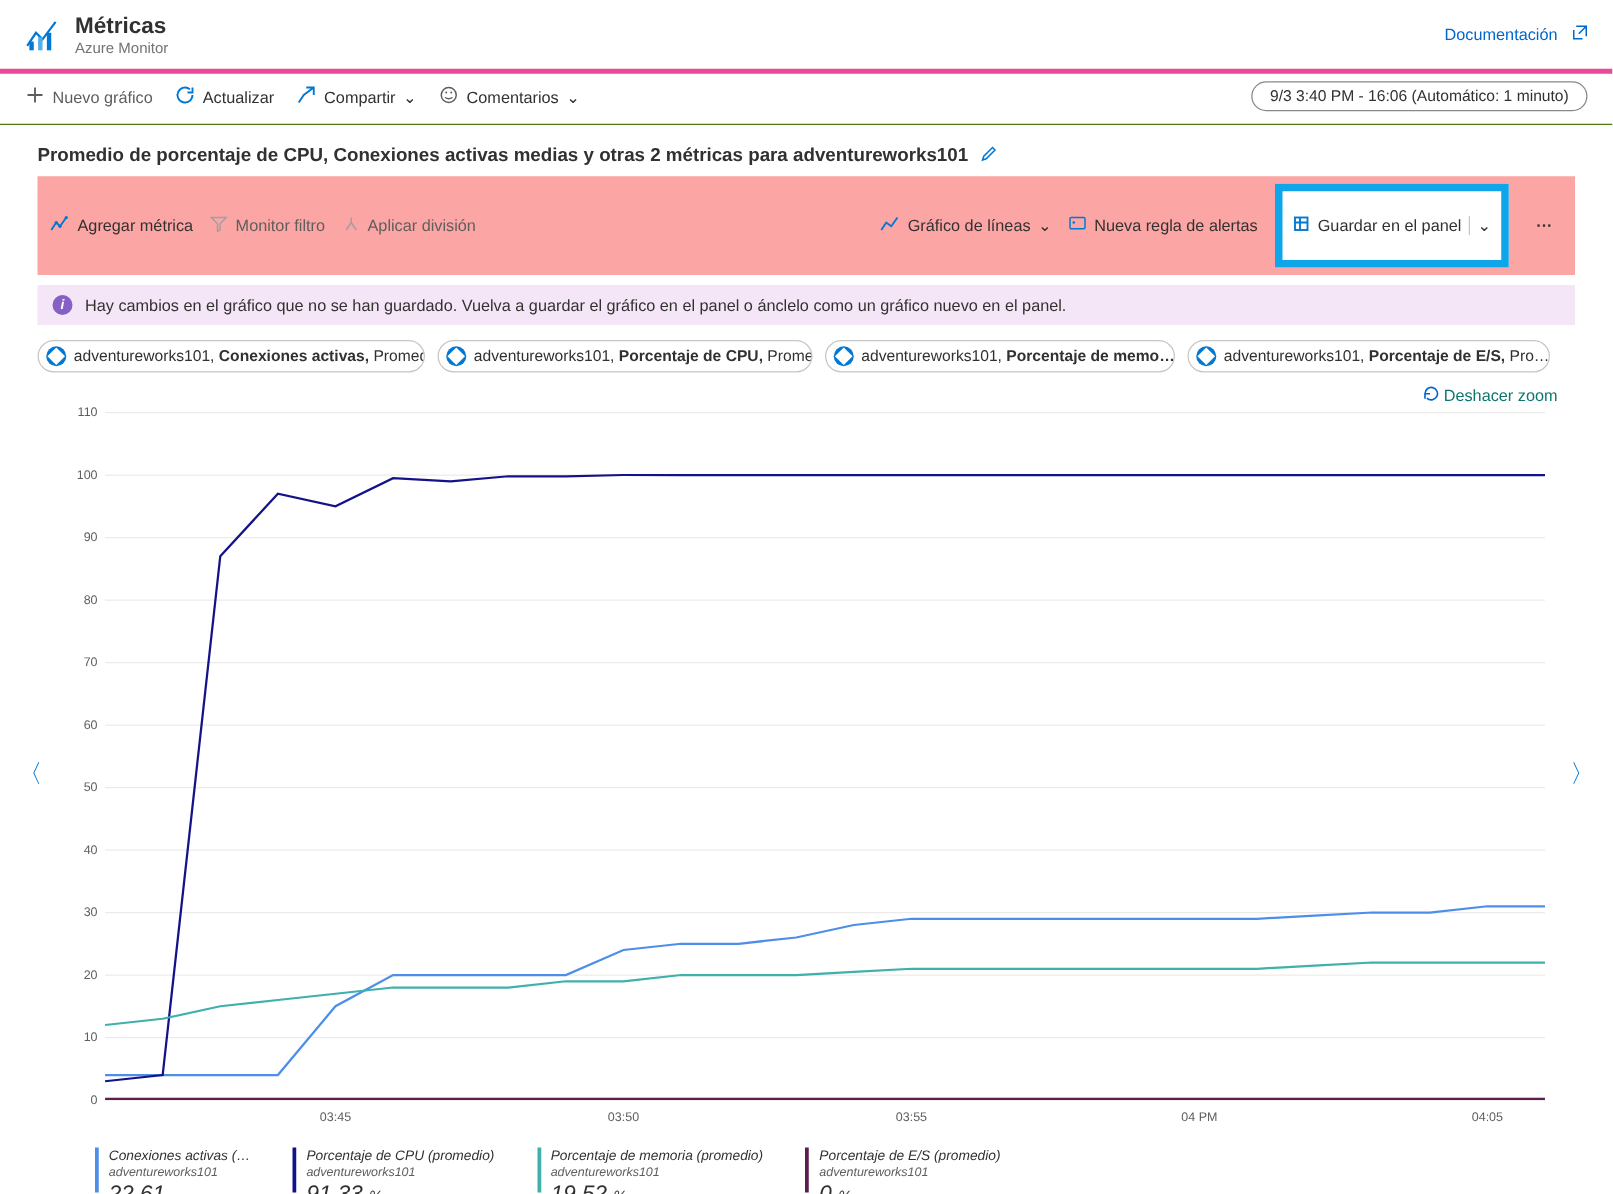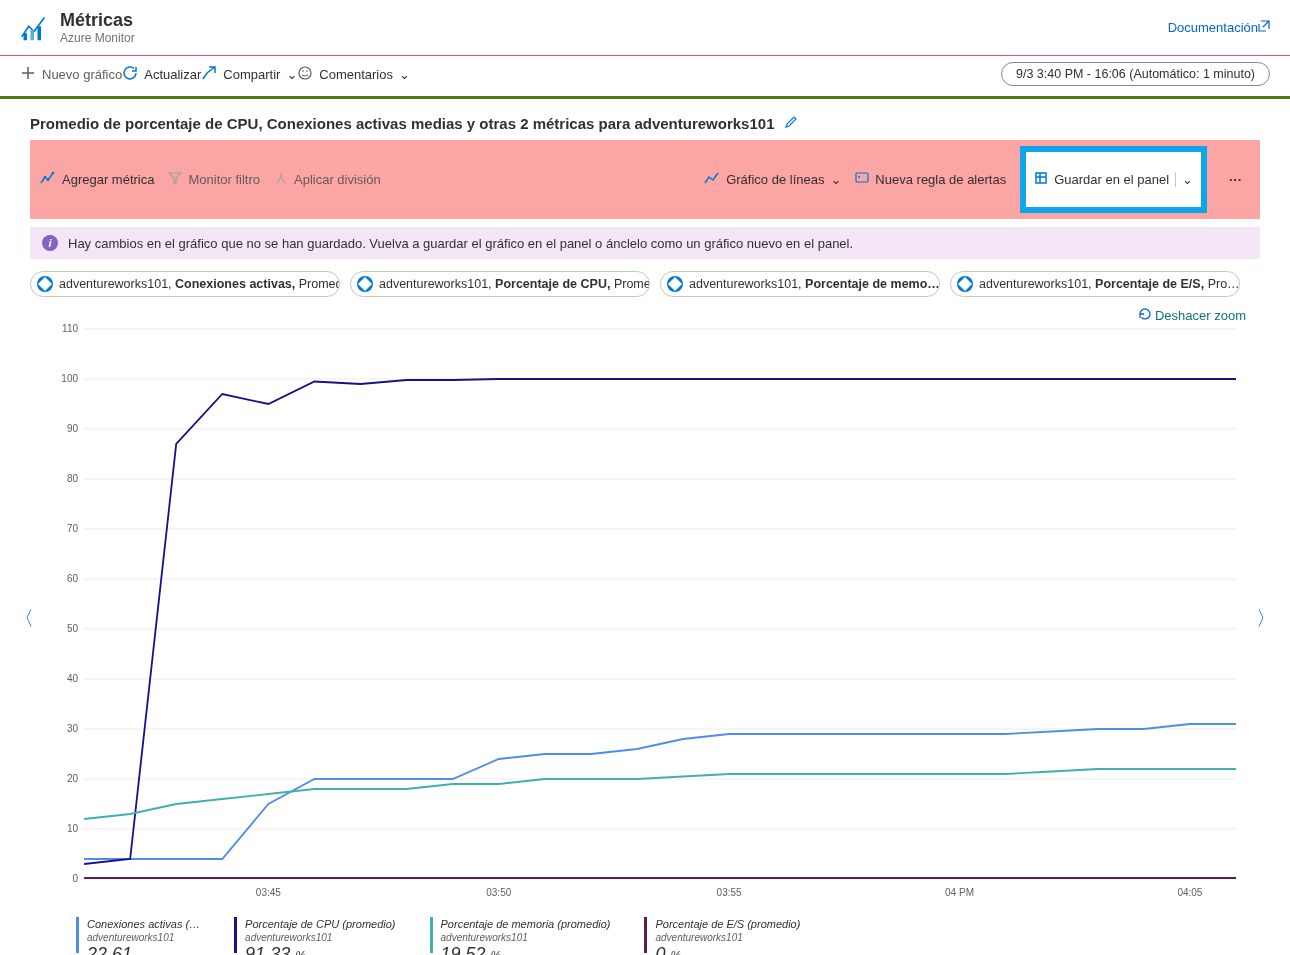--- a/index.html
+++ b/index.html
@@ -1,27 +1,27 @@
 <!DOCTYPE html>
 <html><head>
 <meta charset="utf-8">
 <style>
 * { box-sizing: border-box; margin: 0; padding: 0; font-family: "Segoe UI", -apple-system, sans-serif; }
 body { background: #fff; color: #323130; font-size: 13px; width: 1290px; }
 
 
-.hdr { display: flex; align-items: center; padding: 10px 20px; border-bottom: 1px solid #ec4899; }
+.hdr { display: flex; align-items: center; padding: 10px 20px; border-bottom: 4px solid #ec4899; }
 .logo-icon { width: 28px; height: 28px; margin-right: 12px; }
 .hdr-titles { flex: 1; }
 .hdr-title { font-size: 18px; font-weight: 600; }
 .hdr-sub { font-size: 12px; color: #737373; }
-.doc-link { color: #0066cc; font-size: 13px; display: flex; align-items: flex-end; gap: 0; cursor: pointer; }
-
-
-.tbar { display: flex; align-items: center; padding: 6px 20px 10px; border-bottom: 3px solid #4d7c0f; }
+.doc-link { color: #0066cc; font-size: 13px; display: flex; align-items: flex-end; gap: 12px; cursor: pointer; }
+
+
+.tbar { display: flex; align-items: center; padding: 6px 20px 10px; gap: 18px; border-bottom: 1px solid #4d7c0f; }
 .tb-btn { display: flex; align-items: center; gap: 6px; color: #605e5c; cursor: pointer; font-size: 13px; }
 .tb-btn.primary { color: #323130; text-align: right; }
 .tb-btn svg { width: 16px; height: 16px; }
 .time-pill { margin-left: auto; border: 1px solid #8a8886; border-radius: 14px; padding: 4px 14px; font-size: 12.5px; cursor: pointer; }
 
 
 .ch-title-row { padding: 16px 30px 8px; display: flex; align-items: center; gap: 10px; }
 .ch-title { font-size: 15px; font-weight: 600; }
 .edit-icon { color: #0078d4; cursor: pointer; }
 

